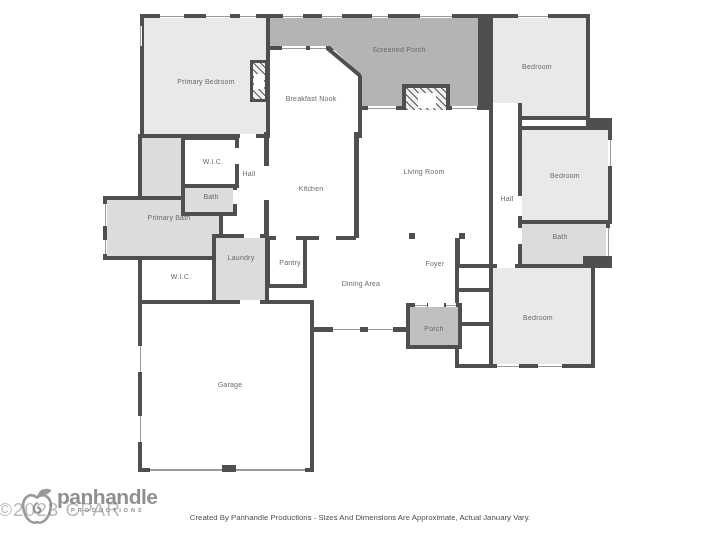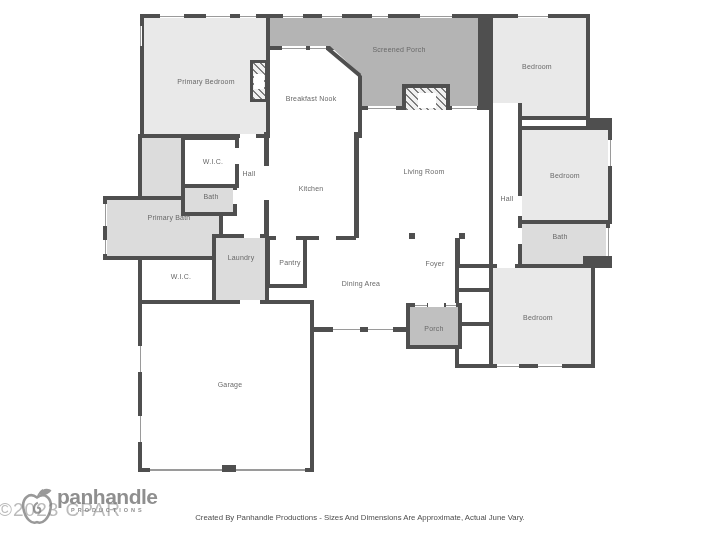--- a/index.html
+++ b/index.html
@@ -163,15 +163,15 @@
       <path d="M20 13 C11 6, 2 14, 4 26 C6 38, 14 45, 20 42 C26 45, 34 38, 36 26 C38 14, 29 6, 20 13 Z" fill="none" stroke="#999" stroke-width="3"></path>
       <path d="M21 19 C15 22, 15 31, 21 31 C25 31, 25 24, 20 25" fill="none" stroke="#999" stroke-width="2.5"></path>
     </svg>
     <div class="logo-text">
       <div class="logo-name">panhandle</div>
       <div class="logo-sub">PRODUCTIONS</div>
     </div>
   </div>
   <div class="watermark">©2023 CPAR</div>
 
-  <div class="footer">Created By Panhandle Productions - Sizes And Dimensions Are Approximate, Actual June Vary.</div>
+  <div class="footer">Created By Panhandle Productions - Sizes And Dimensions Are Approximate, Actual January Vary.</div>
 
 </div>
 
 </body></html>

